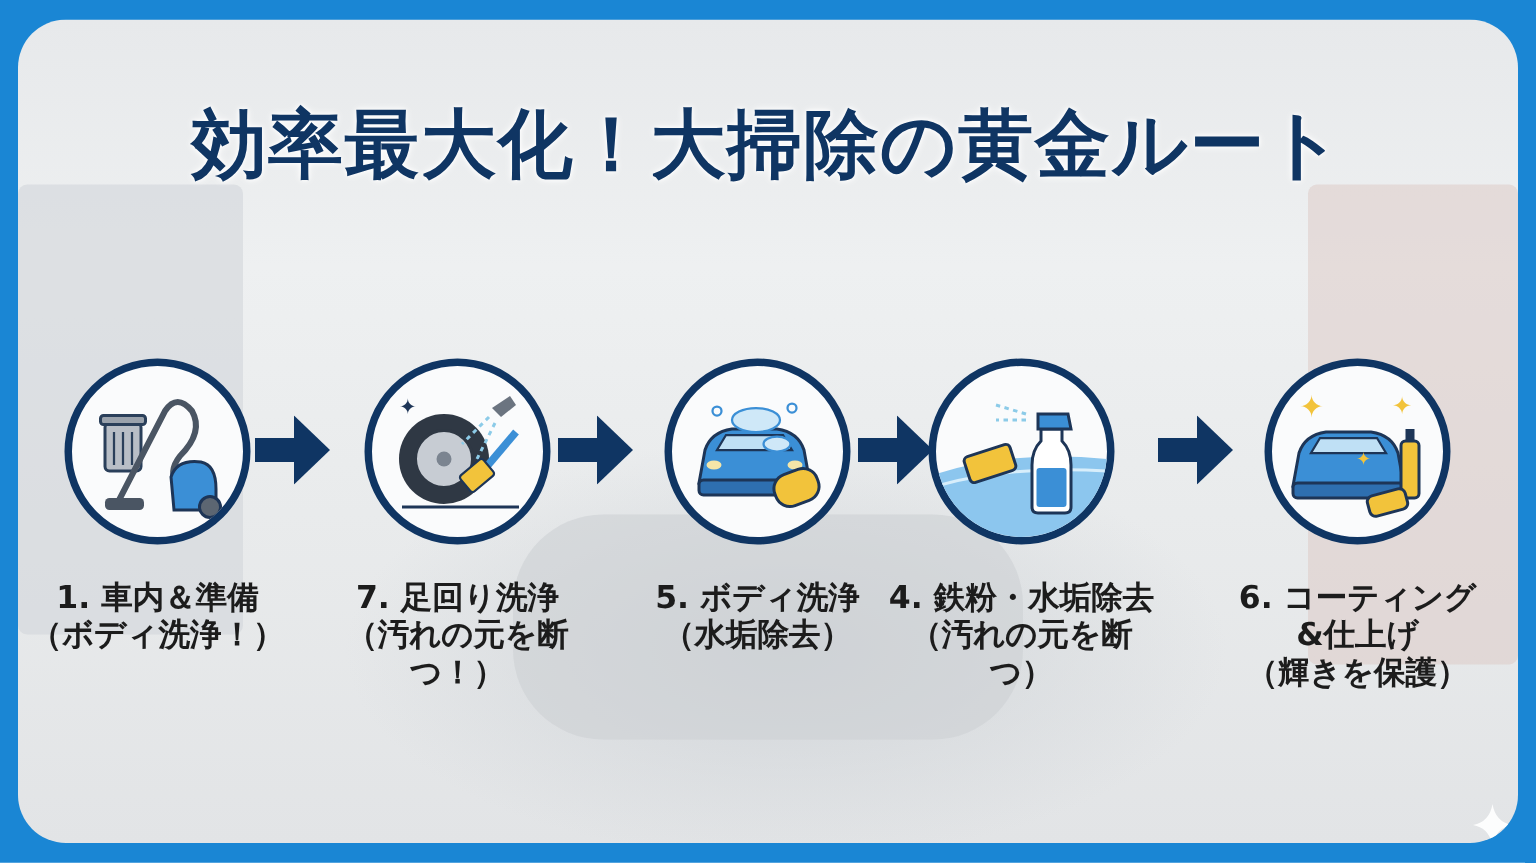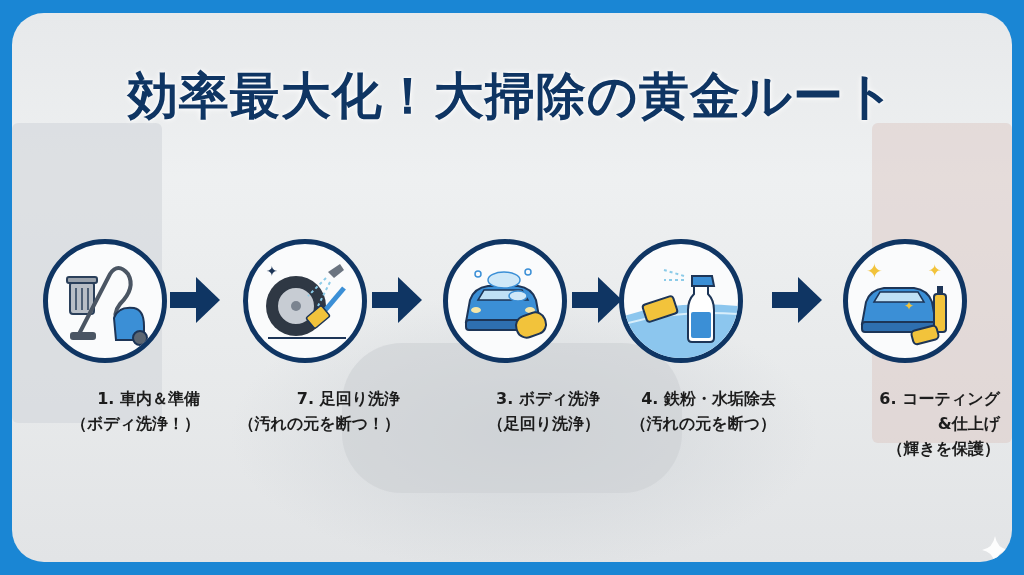--- a/index.html
+++ b/index.html
@@ -19,22 +19,22 @@
     font-size:50px; font-weight:bold; color:#0f3563; letter-spacing:1px;
     text-shadow: 0 0 3px #fff, 0 0 6px #fff;
   }
   .step { position:absolute; top:226px; width:130px; }
   .circle {
     width:114px; height:114px; border-radius:50%; border:5px solid #0f3563;
     background:#fafbfc; position:relative; overflow:hidden; margin:0 auto;
   }
   .circle svg { position:absolute; left:0; top:0; width:114px; height:114px; }
   .label {
-    position:absolute; top:147px; left:-30px; width:190px; text-align:right;
-    font-size:16px; font-weight:bold; color:#1c1c1c; line-height:25px;
+    position:absolute; top:147px; left:-30px; width:190px; text-align:center;
+    font-size:21px; font-weight:bold; color:#1c1c1c; line-height:25px;
   }
   .arrow { position:absolute; top:264px; width:50px; height:46px; }
   .sparkle { position:absolute; left:970px; top:523px; }
 </style>
 </head>
 <body>
 
 <div class="frame"></div>
 <div class="panel">
 
@@ -104,22 +104,22 @@
         <ellipse cx="28" cy="66" rx="5" ry="3" fill="#f5e6a8"></ellipse>
         <ellipse cx="82" cy="66" rx="5" ry="3" fill="#f5e6a8"></ellipse>
         <ellipse cx="56" cy="36" rx="16" ry="8" fill="#cfe8f8" stroke="#3b8fd6" stroke-width="1.5"></ellipse>
         <ellipse cx="70" cy="52" rx="9" ry="5" fill="#cfe8f8" stroke="#3b8fd6" stroke-width="1.5"></ellipse>
         <circle cx="30" cy="30" r="3" fill="none" stroke="#3b8fd6" stroke-width="1.5"></circle>
         <circle cx="80" cy="28" r="3" fill="none" stroke="#3b8fd6" stroke-width="1.5"></circle>
         <rect x="68" y="70" width="30" height="22" rx="10" fill="#f2c33b" stroke="#1d3557" stroke-width="2" transform="rotate(-20 83 81)"></rect>
       </svg>
     </div>
     <div class="label">
-      <div>3. ボディ洗浄</div>
-      <div>（足回り洗浄）</div>
+      <div>5. ボディ洗浄</div>
+      <div>（水垢除去）</div>
     </div>
   </div>
 
   <svg class="arrow" style="left:560px;" viewBox="0 0 50 46">
     <rect x="0" y="15" width="28" height="16" fill="#0f3563"></rect>
     <polygon points="26,0 50,23 26,46" fill="#0f3563"></polygon>
   </svg>
 
   <div class="step" style="left:604px;">
     <div class="circle">

